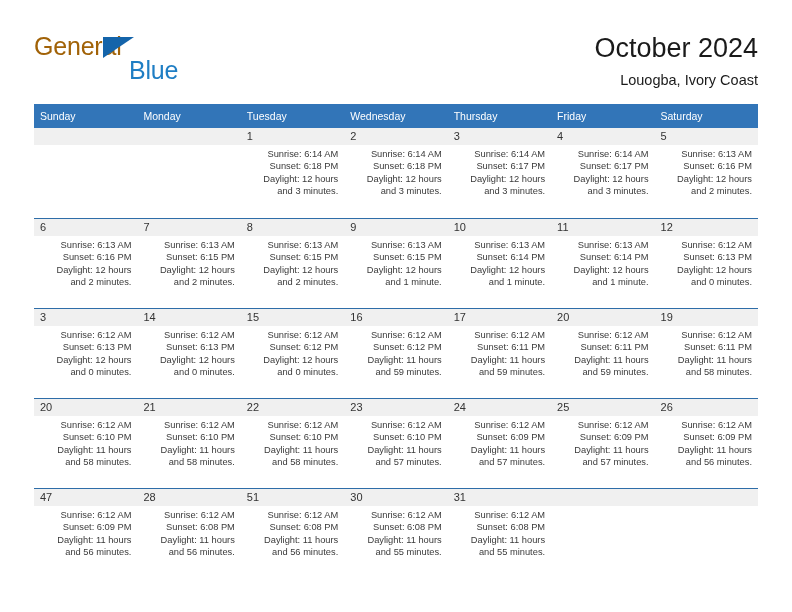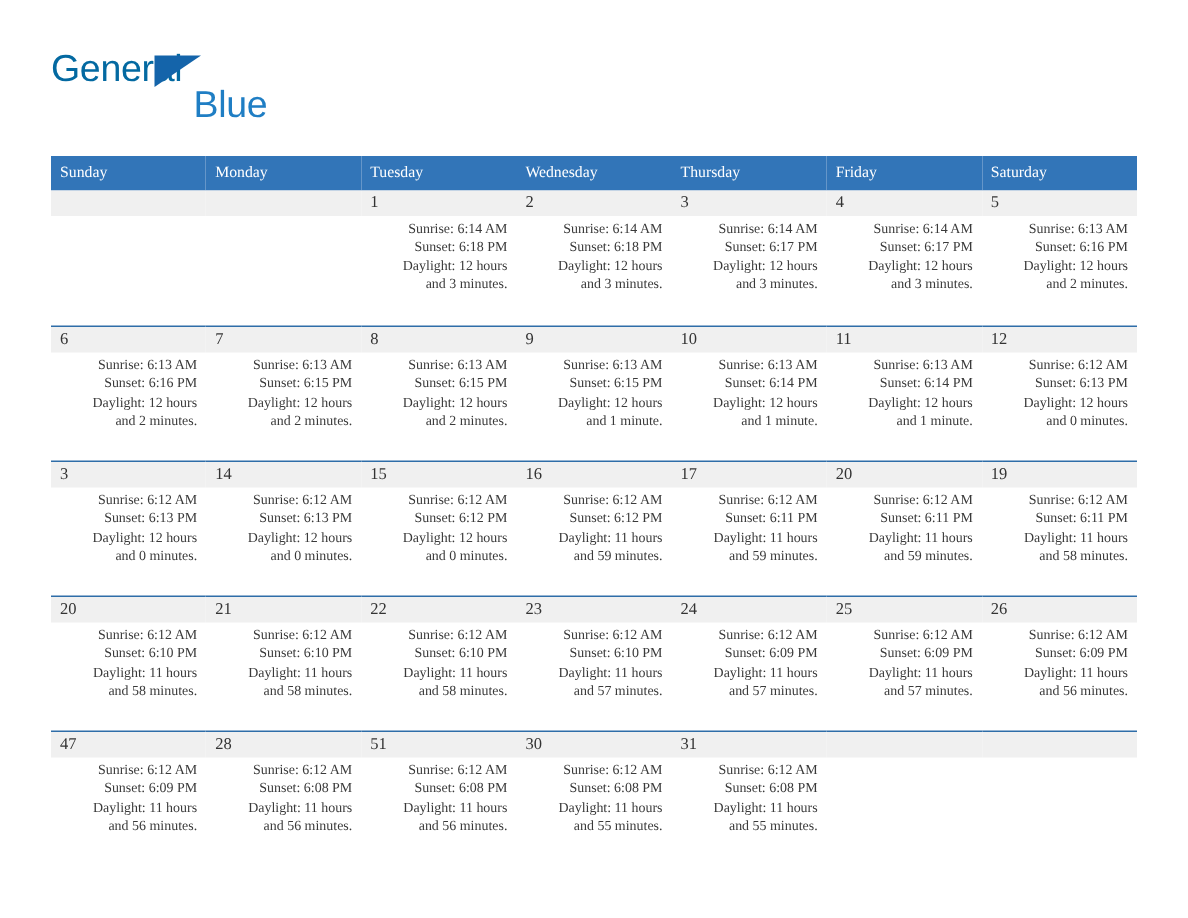--- a/index.html
+++ b/index.html
@@ -32,21 +32,21 @@
     left: 34px;
     top: 34px;
     width: 200px;
     height: 56px;
   }
   .logo-general {
     position: absolute;
     left: 0; top: 0;
     font-size: 25px;
     letter-spacing: -0.2px;
-    color: #0369a1;
+    color: #a16207;
     line-height: 1;
     font-weight: 400;
   }
   .logo-triangle {
     position: absolute;
     left: 69px;
     top: 3px;
     width: 0; height: 0;
     border-left: 31px solid #1464aa;
     border-bottom: 21px solid transparent;
@@ -85,21 +85,20 @@
   }
 
   
   .calendar {
     position: absolute;
     left: 34px;
     top: 104px;
     width: 724px;
     border-collapse: collapse;
     table-layout: fixed;
-    font-family: Liberation Serif, serif;
   }
   .calendar th {
     background: #3275b8;
     color: #ffffff;
     font-size: 10.5px;
     font-weight: 400;
     text-align: left;
     padding: 6px 0 6px 6px;
     height: 22px;
     border: none;
@@ -145,20 +144,24 @@
 <div class="page">
 
   <div class="header">
 
     <div class="logo">
       <span class="logo-general">General</span>
       <span class="logo-triangle"></span>
       <span class="logo-blue">Blue</span>
     </div>
 
+    <div class="title-block">
+      <div class="cal-title">October 2024</div>
+      <div class="cal-subtitle">Louogba, Ivory Coast</div>
+    </div>
 
   </div>
 
   <table class="calendar">
     <thead>
       <tr id="weekday-header-row">
           <th>Sunday</th>
           <th>Monday</th>
           <th>Tuesday</th>
           <th>Wednesday</th>

